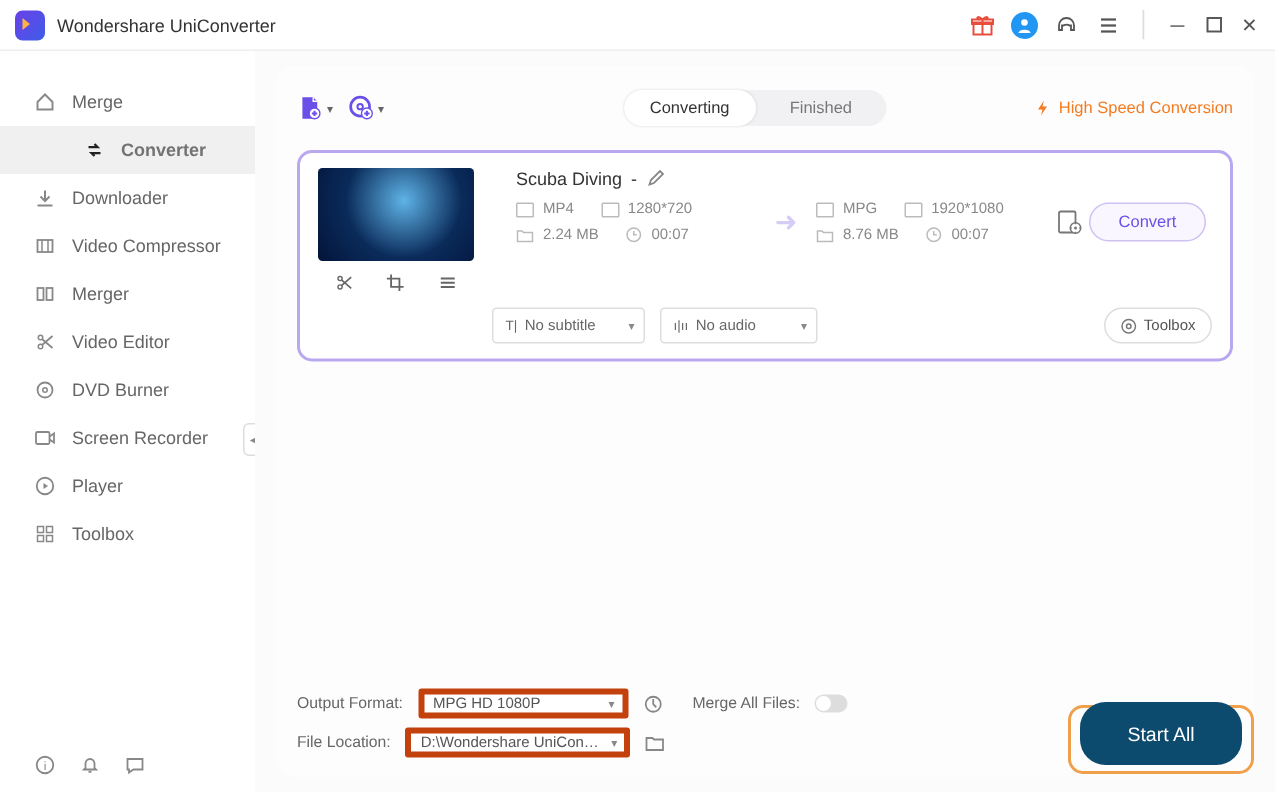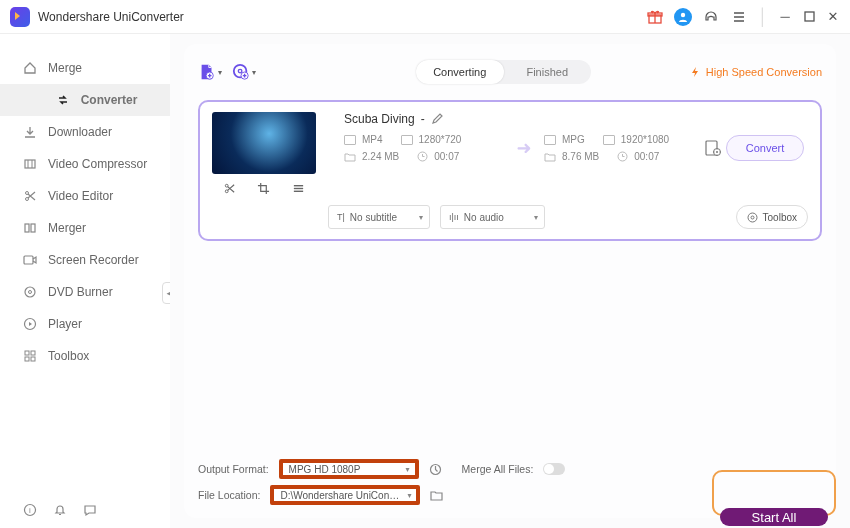--- a/index.html
+++ b/index.html
@@ -53,21 +53,21 @@
 .sel.aud { width: 105px; }
 .sel::after { content: "▾"; position: absolute; right: 6px; font-size: 8px; color: #888; }
 .settings-btn { margin-left: auto; height: 24px; border: 1px solid #ddd; border-radius: 12px; padding: 0 10px; font-size: 10px; color: #555; display: flex; align-items: center; gap: 5px; cursor: pointer; background: #fff; }
 .footer { margin-top: auto; padding-top: 8px; }
 .foot-row { display: flex; align-items: center; font-size: 10.5px; color: #666; height: 26px; gap: 10px; }
 .foot-sel { width: 140px; height: 20px; border: 4px solid #c2410c; border-radius: 2px; font-size: 10px; color: #555; padding: 0 16px 0 6px; display: flex; align-items: center; position: relative; background: #fff; cursor: pointer; }
 .foot-sel::after { content: "▾"; position: absolute; right: 5px; font-size: 8px; color: #888; }
 .foot-ic { font-size: 12px; color: #888; cursor: pointer; }
 .toggle { width: 22px; height: 12px; background: #ddd; border-radius: 6px; position: relative; cursor: pointer; }
 .toggle::after { content: ""; position: absolute; left: 1px; top: 1px; width: 10px; height: 10px; background: #fff; border-radius: 50%; }
-.start-all { position: absolute; right: 22px; bottom: 2px; width: 108px; height: 18px; border-radius: 17px; background: #701a75; color: #fff; border: none; font-size: 13px; cursor: pointer; }
+.start-all { position: absolute; right: 22px; bottom: 18px; width: 108px; height: 42px; border-radius: 17px; background: #0c4a6e; color: #fff; border: none; font-size: 13px; cursor: pointer; }
 .start-wrap { position: absolute; right: 14px; bottom: 12px; width: 124px; height: 46px; border: 2px solid #f0a04b; border-radius: 10px; pointer-events: none; }
 svg { display: block; }
 </style>
 </head>
 <body>
 
 <div class="titlebar">
   <div class="logo"></div>
   <div class="app-title">Wondershare UniConverter</div>
   <div class="titlebar-right">
@@ -139,53 +139,53 @@
           <svg width="14" height="14" viewBox="0 0 14 14">
             <rect x="2" y="3" width="10" height="8" fill="none" stroke="currentColor" stroke-width="1.2"></rect>
             <path d="M5 3 v8 M9 3 v8" stroke="currentColor" stroke-width="1"></path>
           </svg>
         </span>
       <span>Video Compressor</span>
     </div>
     <div class="side-item">
       <span class="side-icon">
           <svg width="14" height="14" viewBox="0 0 14 14">
+            <rect x="2" y="3" width="4" height="8" fill="none" stroke="currentColor" stroke-width="1.2"></rect>
+            <rect x="8" y="3" width="4" height="8" fill="none" stroke="currentColor" stroke-width="1.2"></rect>
+          </svg>
+        </span>
+      <span>Merger</span>
+    </div>
+    <div class="side-item">
+      <span class="side-icon">
+          <svg width="14" height="14" viewBox="0 0 14 14">
             <circle cx="4" cy="10" r="1.5" fill="none" stroke="currentColor"></circle>
             <circle cx="4" cy="4" r="1.5" fill="none" stroke="currentColor"></circle>
             <path d="M5 5 L12 11 M5 9 L12 3" stroke="currentColor" stroke-width="1.2"></path>
           </svg>
         </span>
       <span>Video Editor</span>
     </div>
     <div class="side-item">
       <span class="side-icon">
           <svg width="14" height="14" viewBox="0 0 14 14">
-            <rect x="2" y="3" width="4" height="8" fill="none" stroke="currentColor" stroke-width="1.2"></rect>
-            <rect x="8" y="3" width="4" height="8" fill="none" stroke="currentColor" stroke-width="1.2"></rect>
-          </svg>
-        </span>
-      <span>Merger</span>
+            <circle cx="7" cy="7" r="5" fill="none" stroke="currentColor" stroke-width="1.2"></circle>
+            <circle cx="7" cy="7" r="1.5" fill="none" stroke="currentColor"></circle>
+          </svg>
+        </span>
+      <span>DVD Burner</span>
     </div>
     <div class="side-item">
       <span class="side-icon">
           <svg width="14" height="14" viewBox="0 0 14 14">
             <rect x="1" y="3" width="9" height="8" rx="1" fill="none" stroke="currentColor" stroke-width="1.2"></rect>
             <path d="M10 6 l3 -2 v6 l-3 -2" fill="none" stroke="currentColor" stroke-width="1.2"></path>
           </svg>
         </span>
       <span>Screen Recorder</span>
-    </div>
-    <div class="side-item">
-      <span class="side-icon">
-          <svg width="14" height="14" viewBox="0 0 14 14">
-            <circle cx="7" cy="7" r="5" fill="none" stroke="currentColor" stroke-width="1.2"></circle>
-            <circle cx="7" cy="7" r="1.5" fill="none" stroke="currentColor"></circle>
-          </svg>
-        </span>
-      <span>DVD Burner</span>
     </div>
     <div class="side-item">
       <span class="side-icon">
           <svg width="14" height="14" viewBox="0 0 14 14">
             <circle cx="7" cy="7" r="5.5" fill="none" stroke="currentColor" stroke-width="1.2"></circle>
             <path d="M6 5 l3 2 l-3 2 z" fill="currentColor"></path>
           </svg>
         </span>
       <span>Player</span>
     </div>

